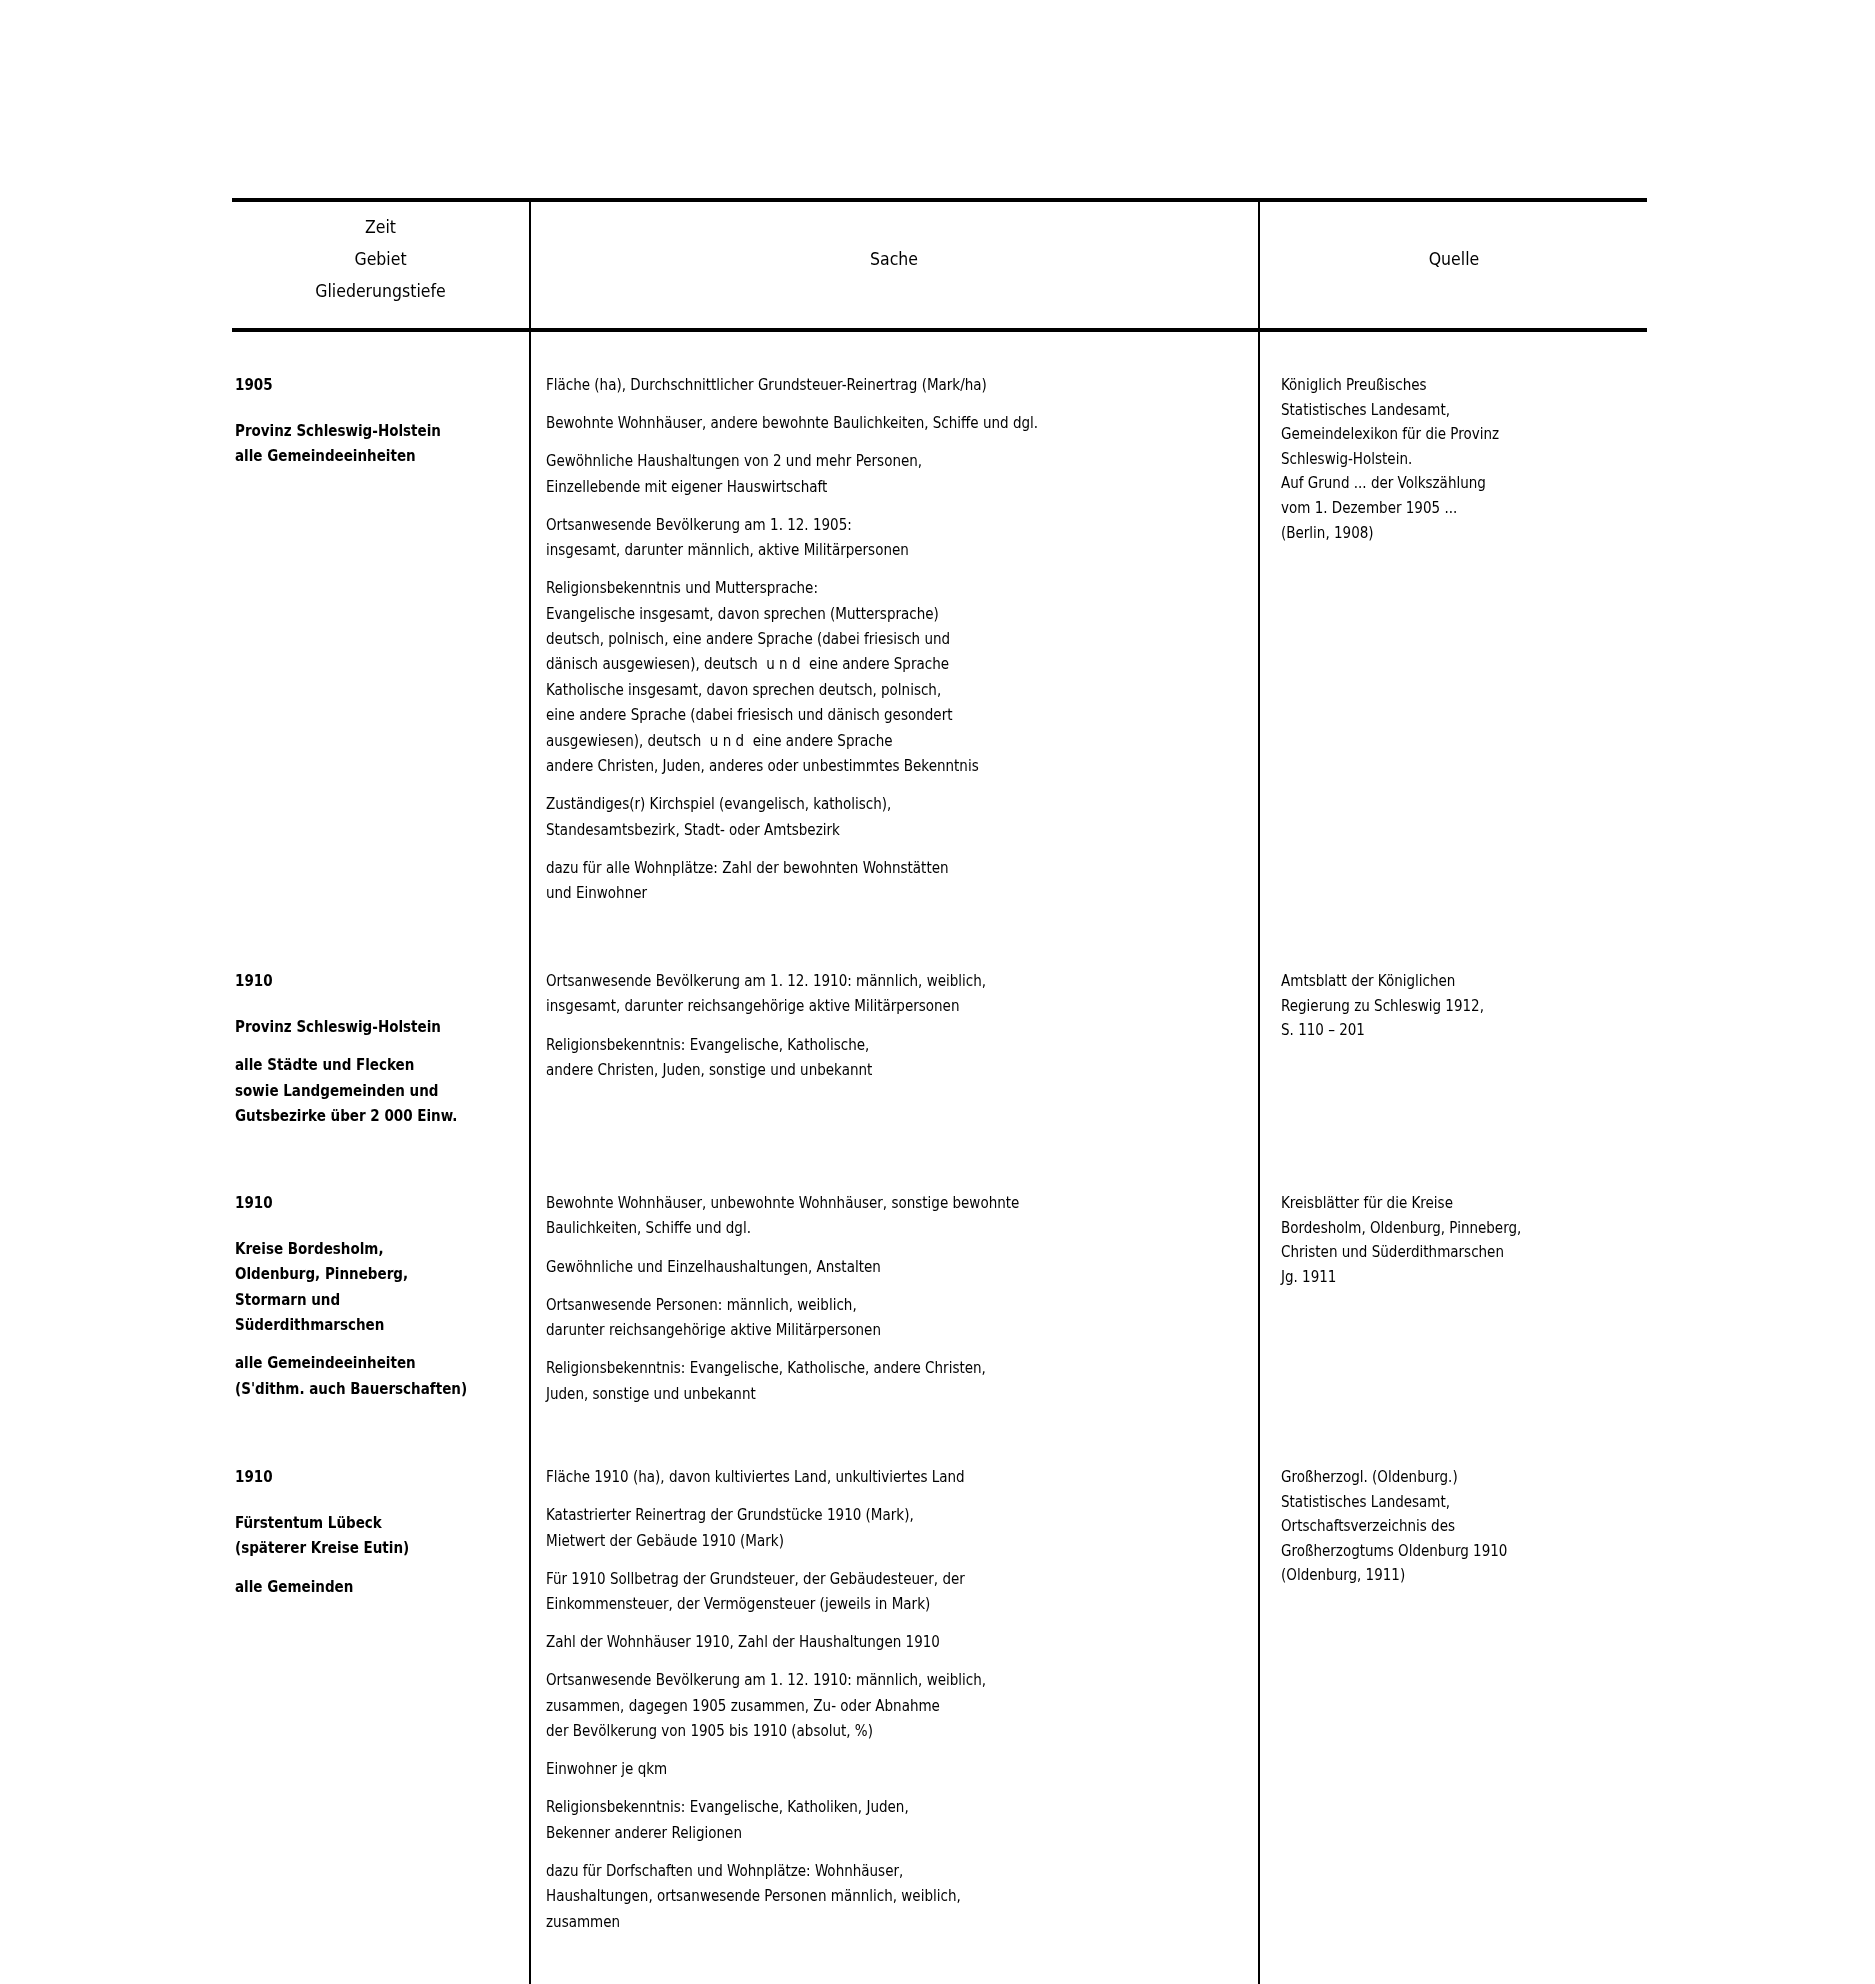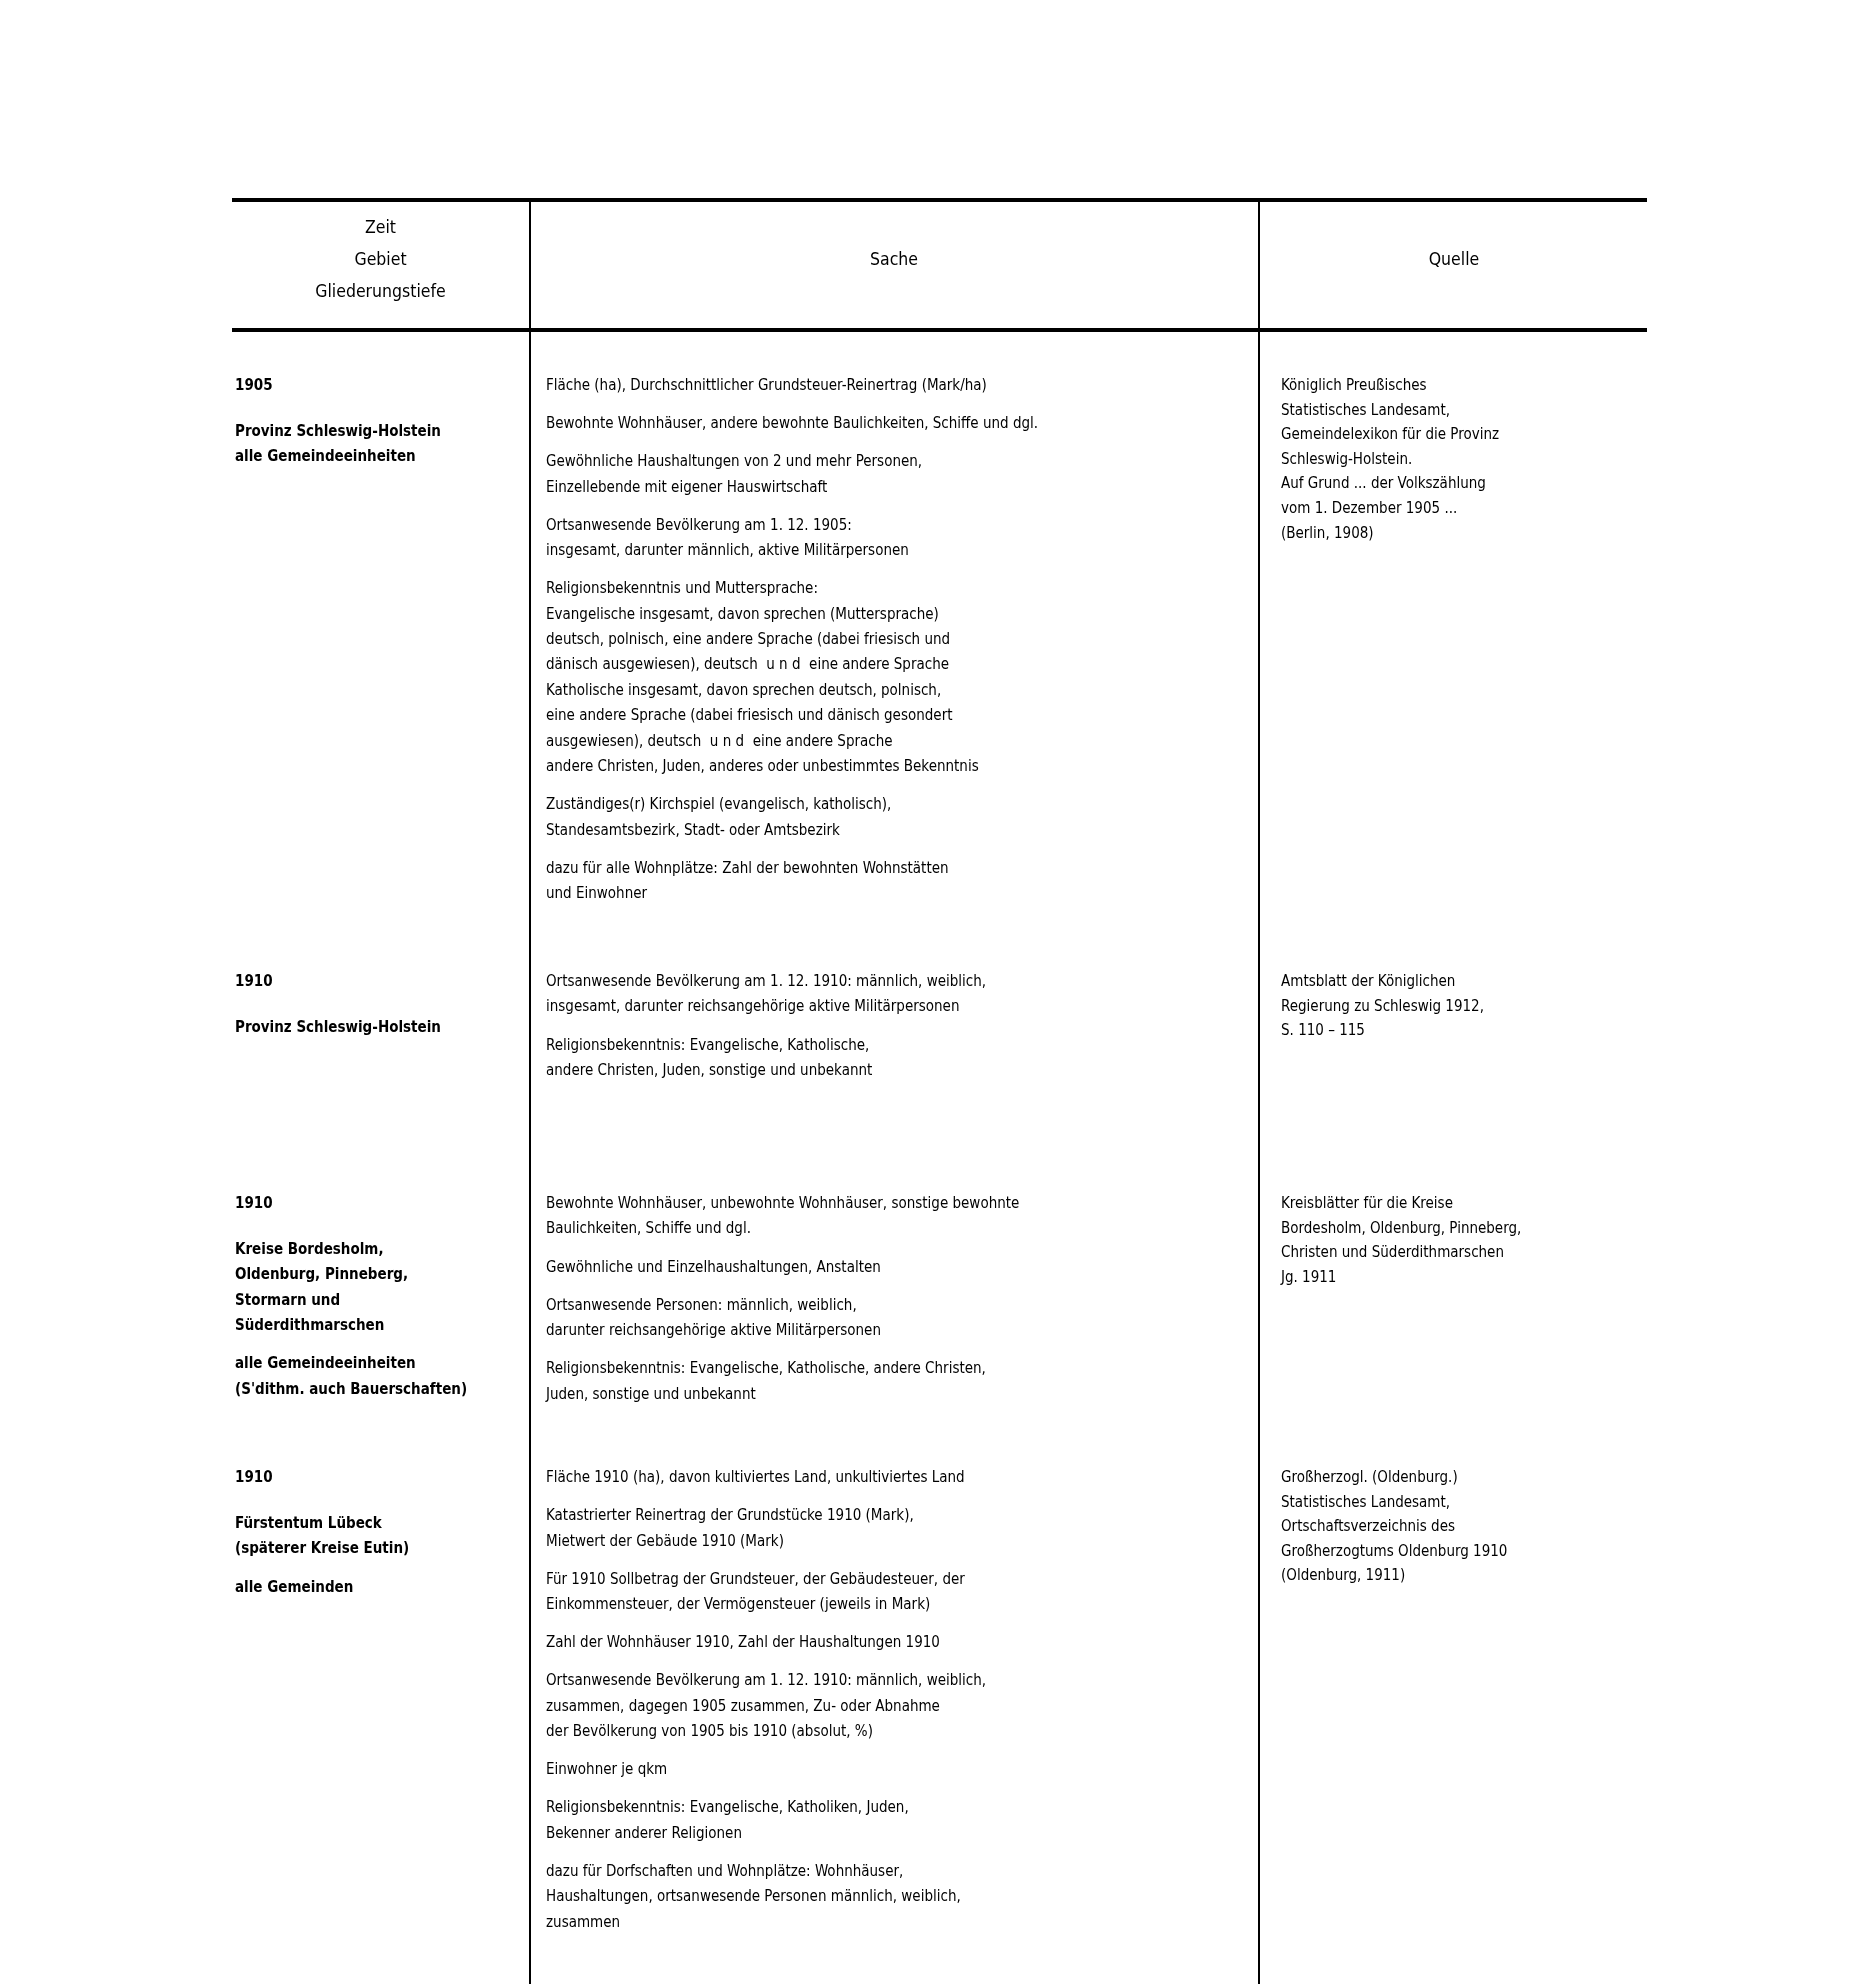--- a/index.html
+++ b/index.html
@@ -47,23 +47,23 @@
     <span>Quelle</span>
   </div>
   <div class="head-cell head-col2">
     <span>Sache</span>
   </div>
 
   <div id="rows">
       <div class="cell col1" style="top: 373px;"><div class="year">1905</div><div class="area"><span class="line">Provinz Schleswig-Holstein</span><span class="line">alle Gemeindeeinheiten</span></div></div>
       <div class="cell col2" style="top: 373px;"><div class="block"><span class="line">Fläche (ha), Durchschnittlicher Grundsteuer-Reinertrag (Mark/ha)</span></div><div class="block"><span class="line">Bewohnte Wohnhäuser, andere bewohnte Baulichkeiten, Schiffe und dgl.</span></div><div class="block"><span class="line">Gewöhnliche Haushaltungen von 2 und mehr Personen,</span><span class="line">Einzellebende mit eigener Hauswirtschaft</span></div><div class="block"><span class="line">Ortsanwesende Bevölkerung am 1. 12. 1905:</span><span class="line">insgesamt, darunter männlich, aktive Militärpersonen</span></div><div class="block"><span class="line">Religionsbekenntnis und Muttersprache:</span><span class="line">Evangelische insgesamt, davon sprechen (Muttersprache)</span><span class="line">deutsch, polnisch, eine andere Sprache (dabei friesisch und</span><span class="line">dänisch ausgewiesen), deutsch  u n d  eine andere Sprache</span><span class="line">Katholische insgesamt, davon sprechen deutsch, polnisch,</span><span class="line">eine andere Sprache (dabei friesisch und dänisch gesondert</span><span class="line">ausgewiesen), deutsch  u n d  eine andere Sprache</span><span class="line">andere Christen, Juden, anderes oder unbestimmtes Bekenntnis</span></div><div class="block"><span class="line">Zuständiges(r) Kirchspiel (evangelisch, katholisch),</span><span class="line">Standesamtsbezirk, Stadt- oder Amtsbezirk</span></div><div class="block"><span class="line">dazu für alle Wohnplätze: Zahl der bewohnten Wohnstätten</span><span class="line">und Einwohner</span></div></div>
       <div class="cell col3" style="top: 373px; line-height: 24.6px;"><span class="line">Königlich Preußisches</span><span class="line">Statistisches Landesamt,</span><span class="line">Gemeindelexikon für die Provinz</span><span class="line">Schleswig-Holstein.</span><span class="line">Auf Grund ... der Volkszählung</span><span class="line">vom 1. Dezember 1905 ...</span><span class="line">(Berlin, 1908)</span></div>
-      <div class="cell col1" style="top: 969px;"><div class="year">1910</div><div class="area"><span class="line">Provinz Schleswig-Holstein</span></div></div>
+      <div class="cell col1" style="top: 969px;"><div class="year">1910</div><div class="area"><span class="line">Provinz Schleswig-Holstein</span></div><div class="area"><span class="line">alle Städte und Flecken</span><span class="line">sowie Landgemeinden und</span><span class="line">Gutsbezirke über 2 000 Einw.</span></div></div>
       <div class="cell col2" style="top: 969px;"><div class="block"><span class="line">Ortsanwesende Bevölkerung am 1. 12. 1910: männlich, weiblich,</span><span class="line">insgesamt, darunter reichsangehörige aktive Militärpersonen</span></div><div class="block"><span class="line">Religionsbekenntnis: Evangelische, Katholische,</span><span class="line">andere Christen, Juden, sonstige und unbekannt</span></div></div>
-      <div class="cell col3" style="top: 969px; line-height: 24.6px;"><span class="line">Amtsblatt der Königlichen</span><span class="line">Regierung zu Schleswig 1912,</span><span class="line">S. 110 – 115</span></div>
+      <div class="cell col3" style="top: 969px; line-height: 24.6px;"><span class="line">Amtsblatt der Königlichen</span><span class="line">Regierung zu Schleswig 1912,</span><span class="line">S. 110 – 201</span></div>
       <div class="cell col1" style="top: 1191px;"><div class="year">1910</div><div class="area"><span class="line">Kreise Bordesholm,</span><span class="line">Oldenburg, Pinneberg,</span><span class="line">Stormarn und</span><span class="line">Süderdithmarschen</span></div><div class="area"><span class="line">alle Gemeindeeinheiten</span><span class="line">(S'dithm. auch Bauerschaften)</span></div></div>
       <div class="cell col2" style="top: 1191px;"><div class="block"><span class="line">Bewohnte Wohnhäuser, unbewohnte Wohnhäuser, sonstige bewohnte</span><span class="line">Baulichkeiten, Schiffe und dgl.</span></div><div class="block"><span class="line">Gewöhnliche und Einzelhaushaltungen, Anstalten</span></div><div class="block"><span class="line">Ortsanwesende Personen: männlich, weiblich,</span><span class="line">darunter reichsangehörige aktive Militärpersonen</span></div><div class="block"><span class="line">Religionsbekenntnis: Evangelische, Katholische, andere Christen,</span><span class="line">Juden, sonstige und unbekannt</span></div></div>
       <div class="cell col3" style="top: 1191px; line-height: 24.6px;"><span class="line">Kreisblätter für die Kreise</span><span class="line">Bordesholm, Oldenburg, Pinneberg,</span><span class="line">Christen und Süderdithmarschen</span><span class="line">Jg. 1911</span></div>
       <div class="cell col1" style="top: 1465px;"><div class="year">1910</div><div class="area"><span class="line">Fürstentum Lübeck</span><span class="line">(späterer Kreise Eutin)</span></div><div class="area"><span class="line">alle Gemeinden</span></div></div>
       <div class="cell col2" style="top: 1465px;"><div class="block"><span class="line">Fläche 1910 (ha), davon kultiviertes Land, unkultiviertes Land</span></div><div class="block"><span class="line">Katastrierter Reinertrag der Grundstücke 1910 (Mark),</span><span class="line">Mietwert der Gebäude 1910 (Mark)</span></div><div class="block"><span class="line">Für 1910 Sollbetrag der Grundsteuer, der Gebäudesteuer, der</span><span class="line">Einkommensteuer, der Vermögensteuer (jeweils in Mark)</span></div><div class="block"><span class="line">Zahl der Wohnhäuser 1910, Zahl der Haushaltungen 1910</span></div><div class="block"><span class="line">Ortsanwesende Bevölkerung am 1. 12. 1910: männlich, weiblich,</span><span class="line">zusammen, dagegen 1905 zusammen, Zu- oder Abnahme</span><span class="line">der Bevölkerung von 1905 bis 1910 (absolut, %)</span></div><div class="block"><span class="line">Einwohner je qkm</span></div><div class="block"><span class="line">Religionsbekenntnis: Evangelische, Katholiken, Juden,</span><span class="line">Bekenner anderer Religionen</span></div><div class="block"><span class="line">dazu für Dorfschaften und Wohnplätze: Wohnhäuser,</span><span class="line">Haushaltungen, ortsanwesende Personen männlich, weiblich,</span><span class="line">zusammen</span></div></div>
       <div class="cell col3" style="top: 1465px; line-height: 24.6px;"><span class="line">Großherzogl. (Oldenburg.)</span><span class="line">Statistisches Landesamt,</span><span class="line">Ortschaftsverzeichnis des</span><span class="line">Großherzogtums Oldenburg 1910</span><span class="line">(Oldenburg, 1911)</span></div>
     </div>
 
 </div>
 

